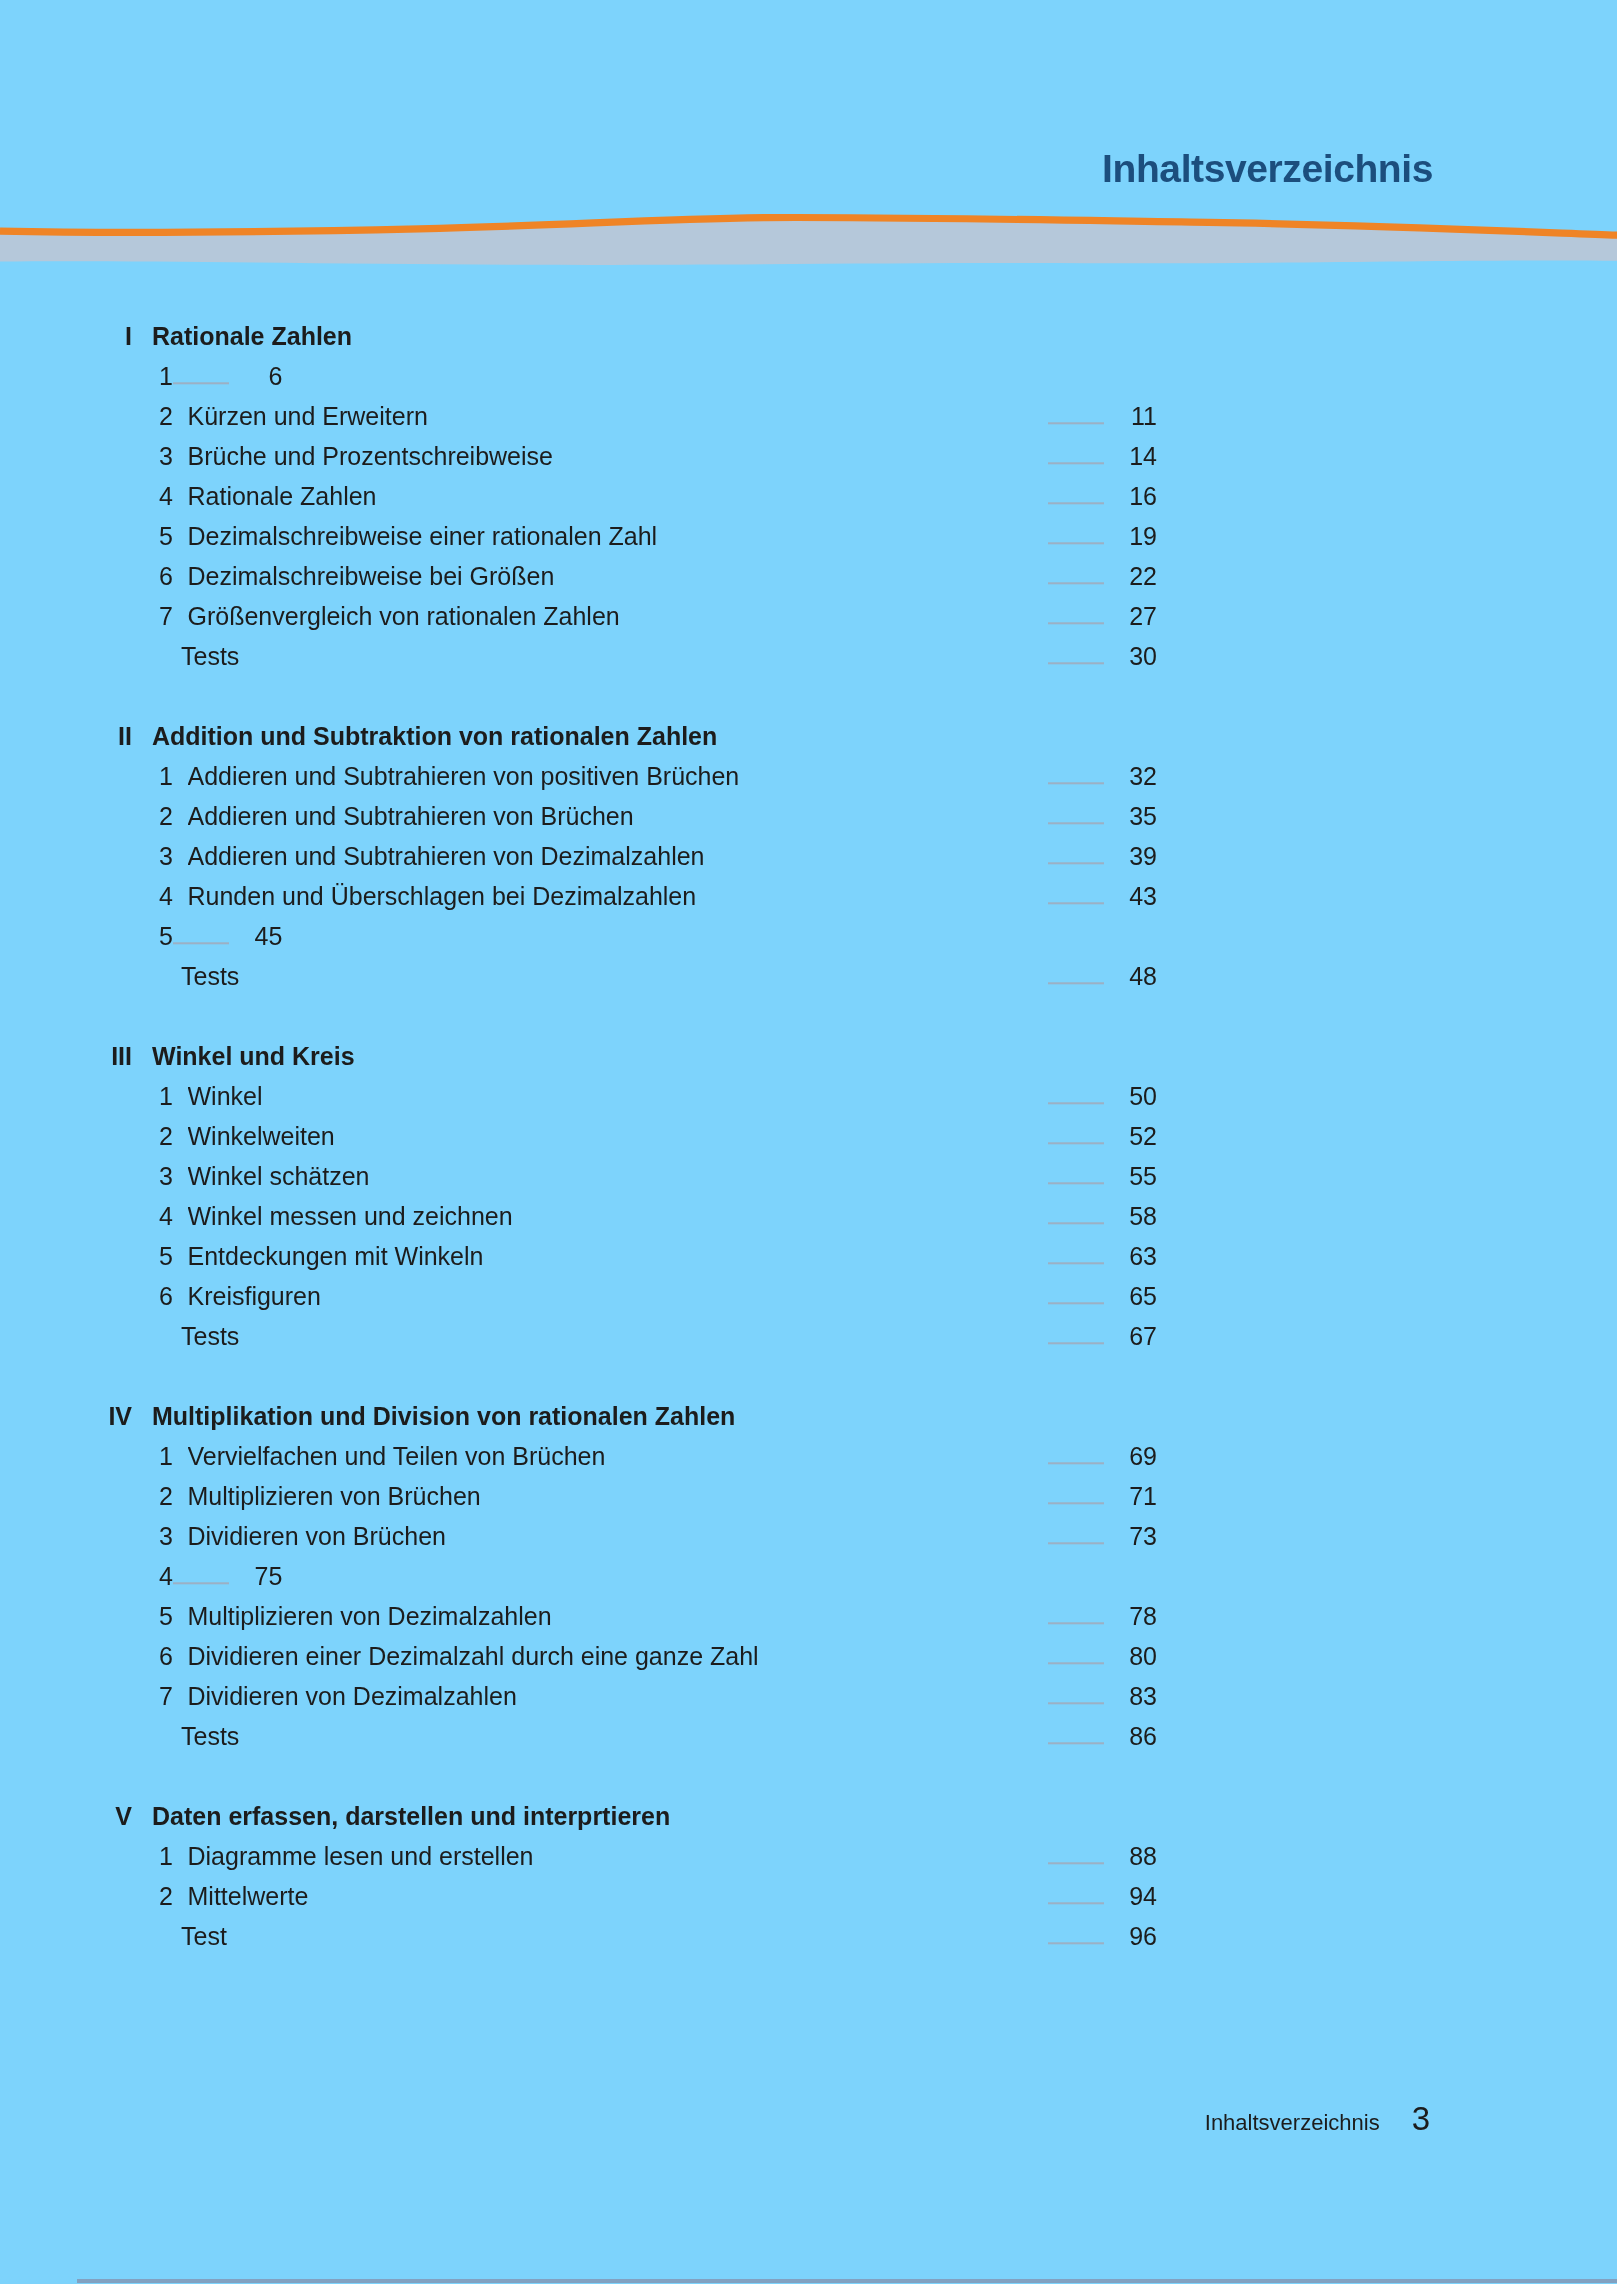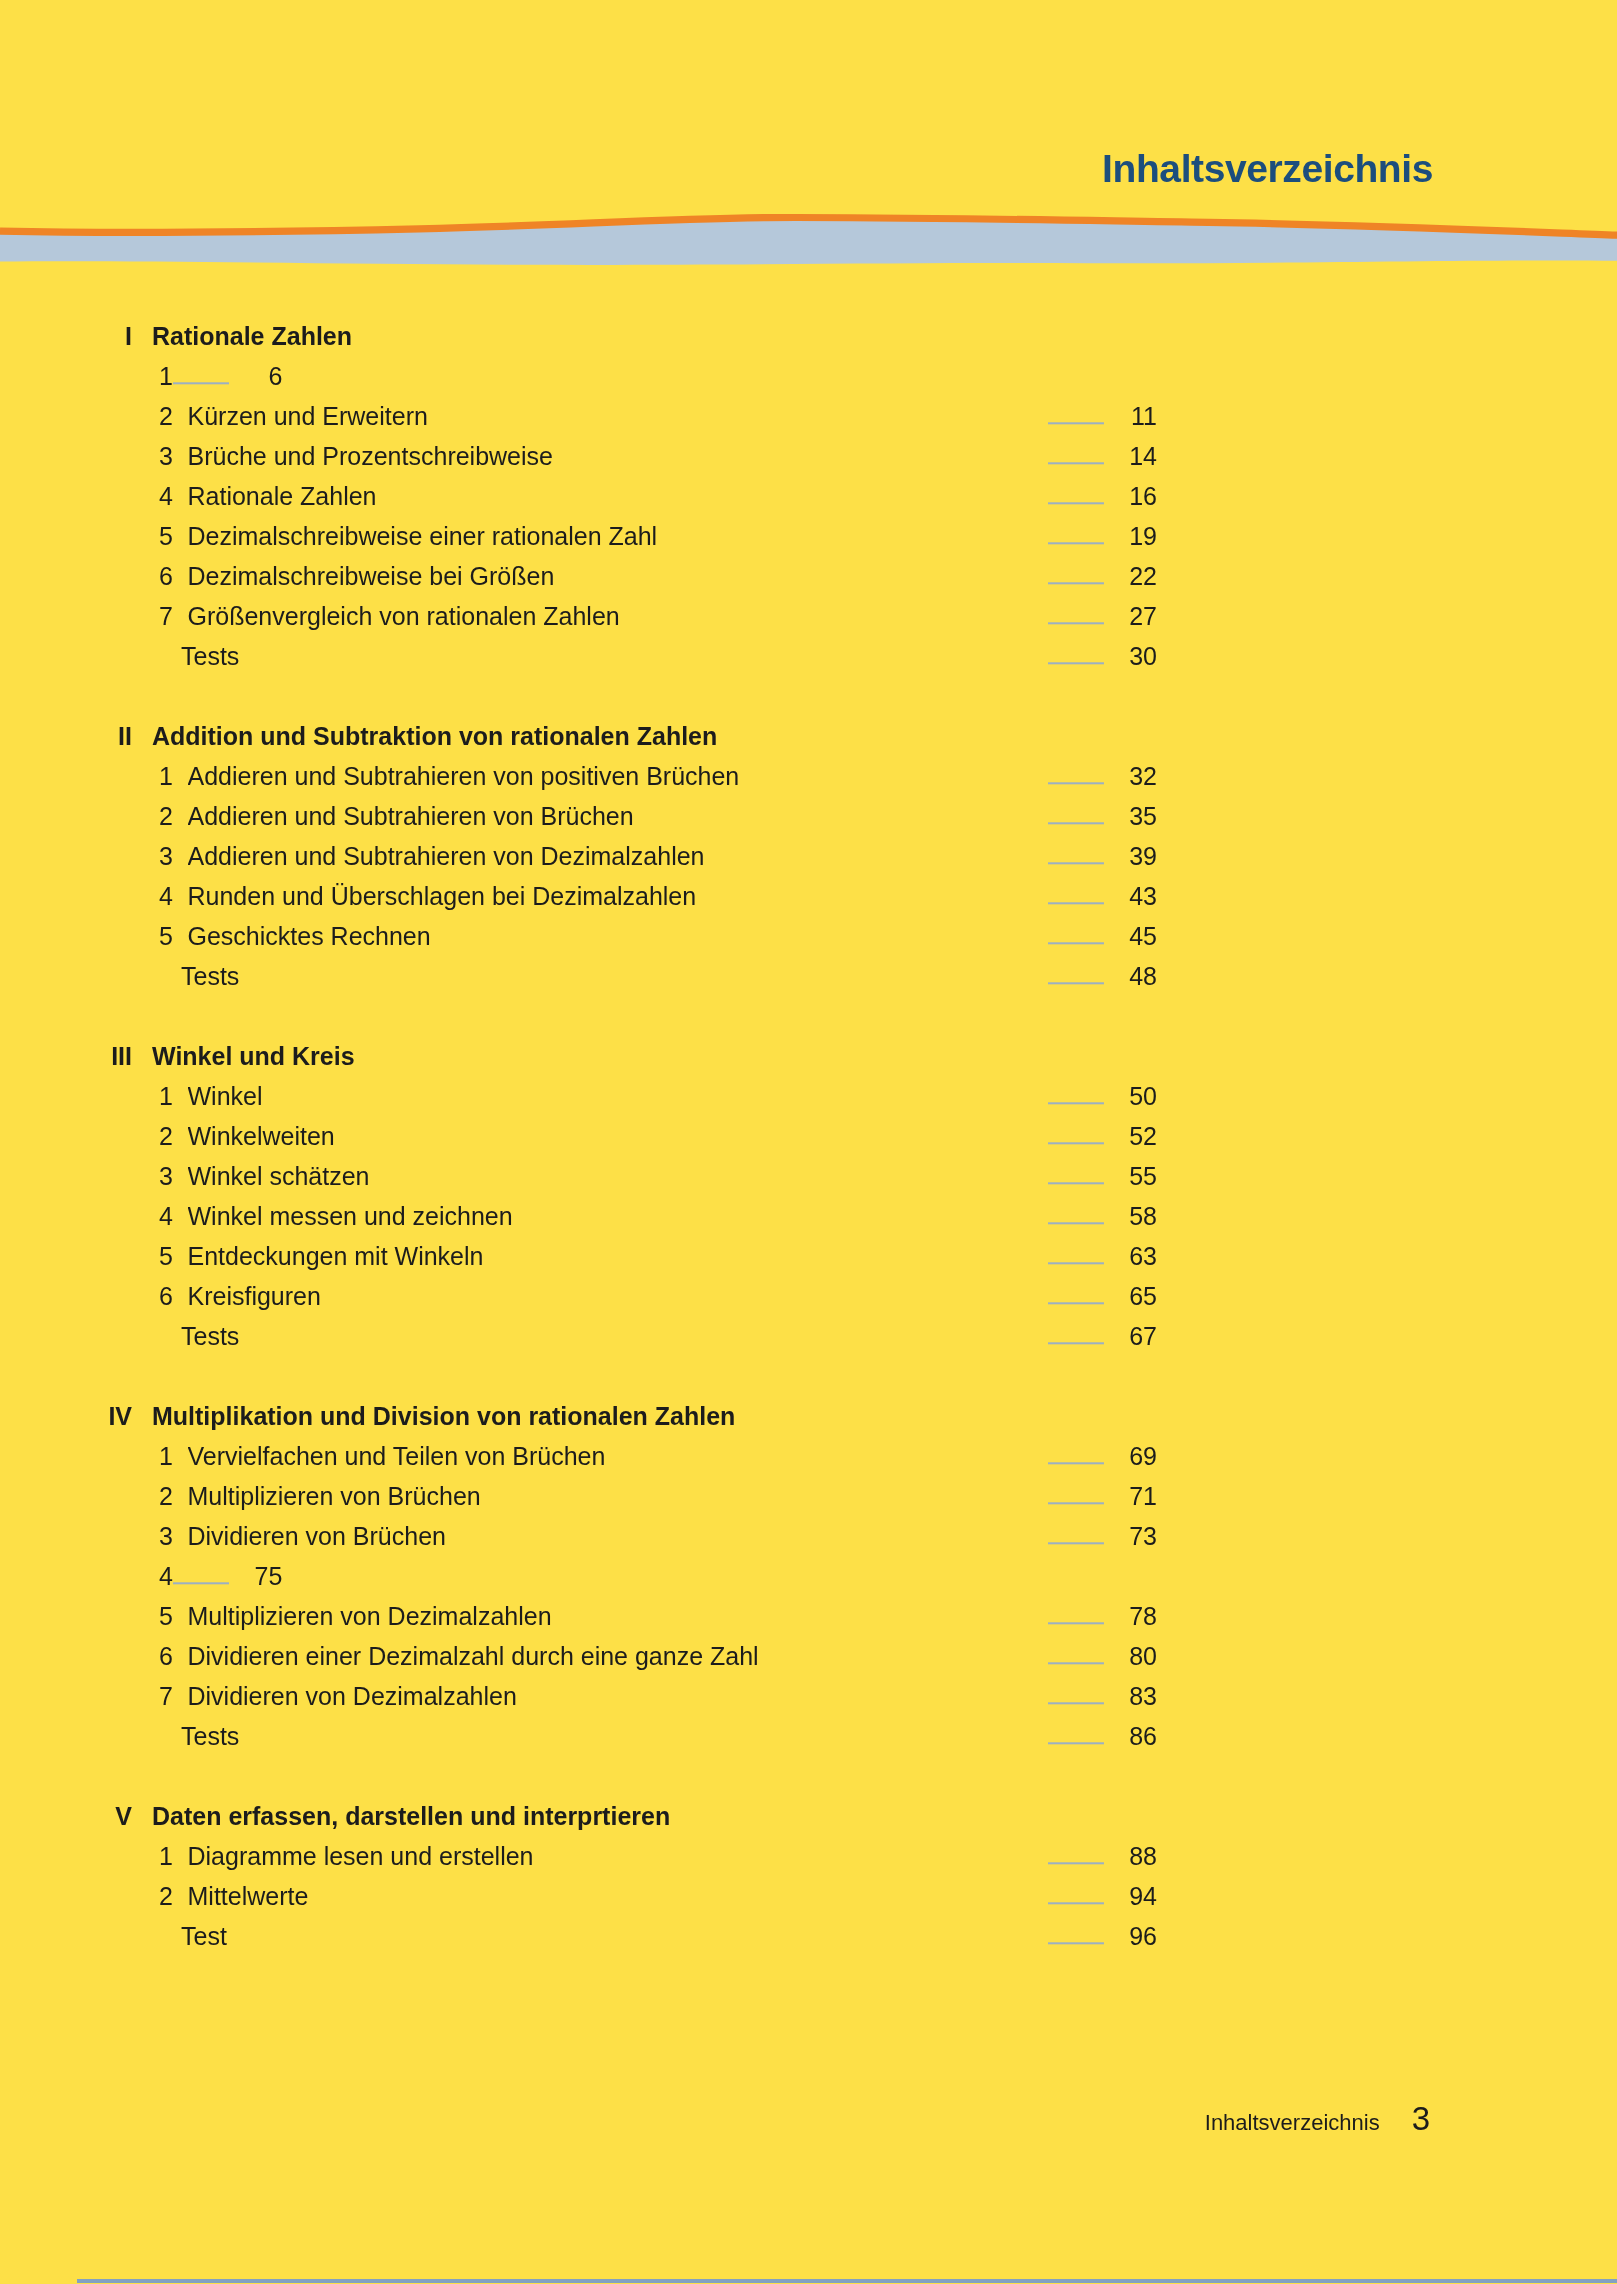--- a/index.html
+++ b/index.html
@@ -1,17 +1,17 @@
 <!DOCTYPE html>
 <html style="font-size:13px"><head>
 <meta charset="utf-8">
 <style>
   html,body{margin:0;padding:0;background:#ffffff;}
   .page{
-    position:relative;width:1618px;height:2284px;background:#fde047;
+    position:relative;width:1618px;height:2284px;background:#7dd3fc;
     font-family:"Liberation Sans",sans-serif;color:#1c1c1c;overflow:hidden;
   }
   .title{
     position:absolute;top:147px;right:185px;margin:0;
     font-size:39px;font-weight:bold;color:#1c4e7d;letter-spacing:-0.4px;
   }
   .band{position:absolute;top:208px;left:0;width:1618px;height:64px;}
   .band svg{display:block;width:100%;height:100%;}
   .toc{position:absolute;left:97px;top:316px;width:1060px;}
   .sec + .sec{margin-top:40px;}
@@ -137,21 +137,20 @@
 
   <div class="row">
     <span class="num">4</span>
     <span class="label">Runden und Überschlagen bei Dezimalzahlen</span>
     <span class="leader"></span>
     <span class="pagenum">43</span>
   </div>
 
   <div class="row">
     <span class="num">5</span>
-    <span class="label">Geschicktes Rechnen</span>
     <span class="leader"></span>
     <span class="pagenum">45</span>
   </div>
 
   <div class="row tests">
 
     <span class="label">Tests</span>
     <span class="leader"></span>
     <span class="pagenum">48</span>
   </div>

